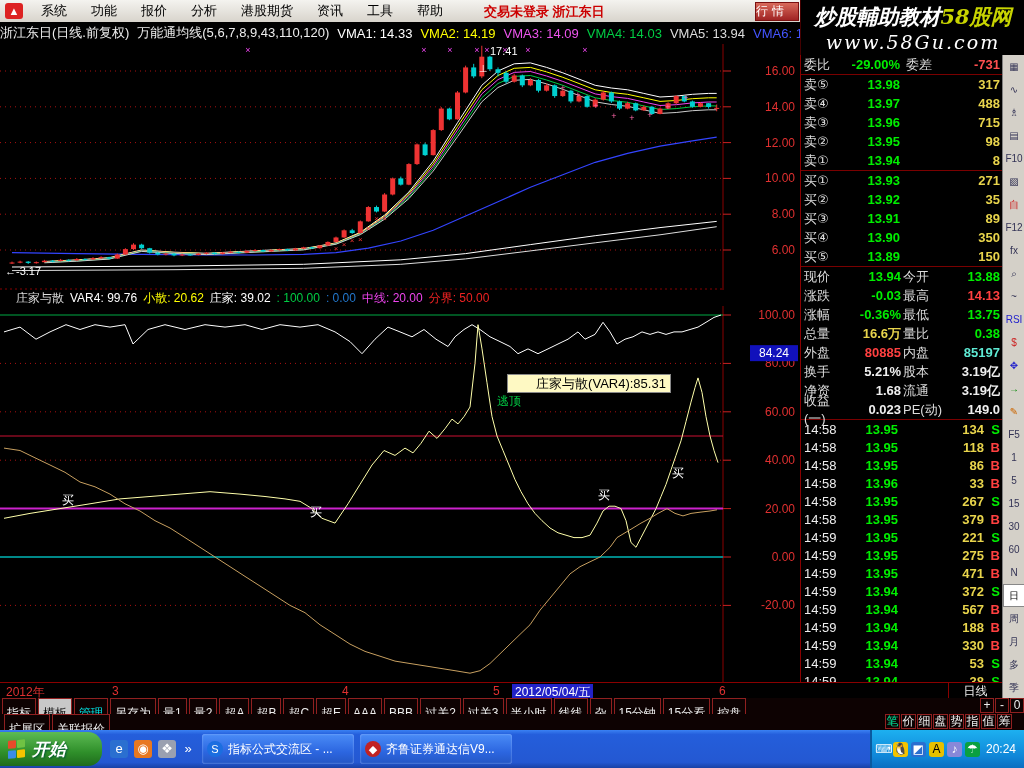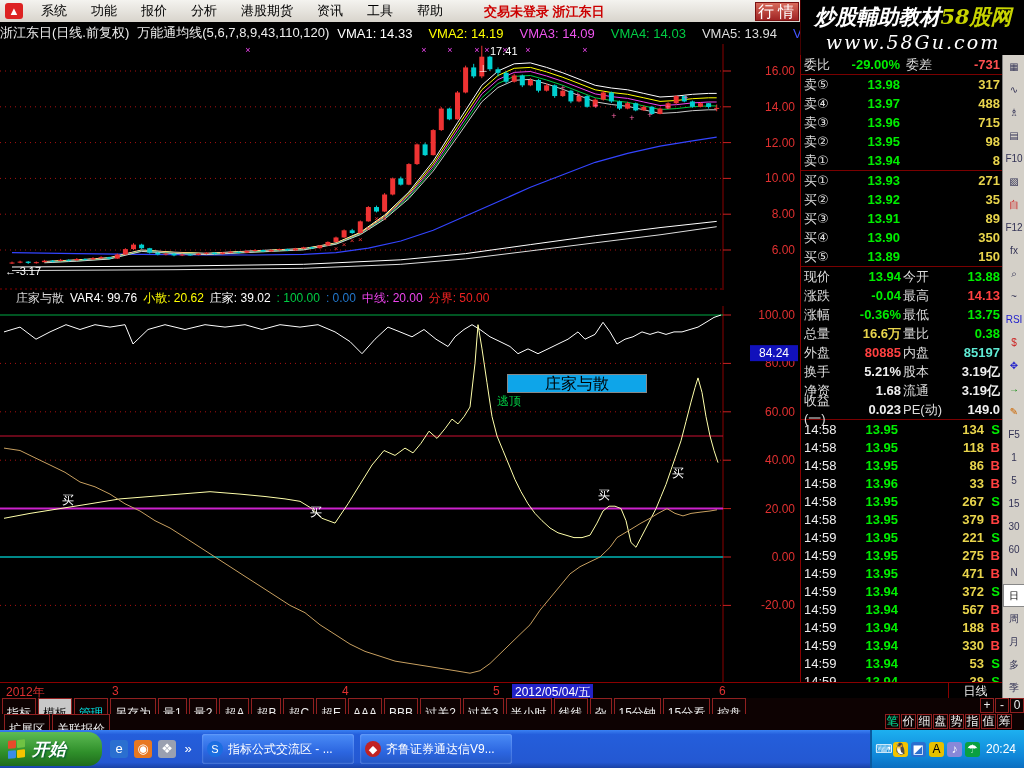--- a/index.html
+++ b/index.html
@@ -6,38 +6,38 @@
     font-family:"Liberation Sans","DejaVu Sans",sans-serif;}
   .abs{position:absolute;}
   
   #menubar{left:0;top:0;width:1024px;height:22px;background:linear-gradient(#f4f3ef,#d8d4cc);
     border-bottom:1px solid #9a9a92;display:flex;align-items:center;font-size:13px;color:#000;}
   .menu-item{padding:0 12px;cursor:default;}
   #applogo{width:18px;height:16px;margin:0 6px 0 5px;background:#d22;border-radius:3px;color:#fff;
     font-size:11px;text-align:center;line-height:16px;}
   #tradestatus{color:#c00;font-weight:bold;position:absolute;left:484px;top:3px;}
   #quotebtn{position:absolute;left:755px;top:2px;width:42px;height:17px;background:linear-gradient(#d86a5a,#a02424);
-    border:1px solid #7a1010;color:#fff;font-size:16px;text-align:right;line-height:17px;letter-spacing:4px;}
+    border:1px solid #7a1010;color:#fff;font-size:12px;text-align:left;line-height:17px;letter-spacing:4px;}
   
   #titlerow{left:0;top:22px;width:800px;height:22px;background:#000;display:flex;align-items:center;
     font-size:13px;white-space:nowrap;overflow:hidden;}
   #titlerow span{margin-right:8px;}
   
   #ad{left:800px;top:0;width:224px;height:55px;background:#000;color:#fff;text-align:center;
     font-family:"DejaVu Serif","Liberation Serif",serif;font-style:italic;border-left:1px solid #400;}
   #ad .l1{font-size:21px;font-weight:bold;margin-top:3px;}
   #ad .l1 b{color:#c8d400;}
   #ad .l2{font-size:19px;letter-spacing:2px;}
   
   #chartwrap{left:0;top:44px;width:800px;height:638px;background:#000;}
   #indheader{left:10px;top:290px;width:723px;height:16px;background:#000;font-size:12px;display:flex;
     align-items:center;white-space:nowrap;z-index:5;}
   #indheader span{margin-left:6px;}
-  #tooltip{left:507px;top:374px;width:138px;height:17px;background:#0ea5e9;border:1px solid #888;
-    color:#000;font-size:16px;line-height:17px;text-align:center;z-index:6;}
+  #tooltip{left:507px;top:374px;width:138px;height:17px;background:#fef9c3;border:1px solid #888;
+    color:#000;font-size:13px;line-height:17px;text-align:center;z-index:6;padding-left:24px;}
   
   #rightpanel{left:800px;top:55px;width:202px;height:657px;background:#000;border-left:1px solid #8a0000;
     font-size:13px;color:#ddd;}
   .rp-row{display:flex;align-items:center;height:19px;padding:0 3px;}
   .rp-row .lab{width:40px;color:#ddd;}
   .rp-row .pr{width:56px;text-align:right;font-weight:bold;}
   .rp-row .vol{flex:1;text-align:right;font-weight:bold;color:#e8d44c;}
   .sep{border-top:1px solid #7a0000;}
   .q-row{display:flex;height:19px;align-items:center;padding:0 3px;}
   .q-row .ql{width:40px;}
@@ -105,21 +105,21 @@
       <div class="menu-item">工具</div>
       <div class="menu-item">帮助</div>
     </div>
   <div id="tradestatus">交易未登录 浙江东日</div>
   <div id="quotebtn">行情</div>
 </div>
 
 <div id="titlerow" class="abs">
   <span style="color:#eee;">浙江东日(日线.前复权)</span>
   <span style="color:#eee;">万能通均线(5,6,7,8,9,43,110,120)</span>
-  <span id="vmaspans" style="display:flex;gap:8px;">
+  <span id="vmaspans" style="display:flex;">
       <span style="color: rgb(255, 255, 255);">VMA1: 14.33</span>
       <span style="color: rgb(255, 255, 0);">VMA2: 14.19</span>
       <span style="color: rgb(238, 85, 238);">VMA3: 14.09</span>
       <span style="color: rgb(0, 204, 68);">VMA4: 14.03</span>
       <span style="color: rgb(221, 221, 221);">VMA5: 13.94</span>
       <span style="color: rgb(68, 85, 255);">VMA6: 12.</span>
     </span>
 
 </div>
 
@@ -471,21 +471,21 @@
     </div>
   <div id="quoterows" class="sep">
       <div class="q-row">
         <span class="ql">现价</span>
         <span class="qv" style="color: rgb(0, 238, 0);">13.94</span>
         <span class="ql2">今开</span>
         <span class="qv2" style="color: rgb(0, 238, 0);">13.88</span>
       </div>
       <div class="q-row">
         <span class="ql">涨跌</span>
-        <span class="qv" style="color: rgb(0, 238, 0);">-0.04</span>
+        <span class="qv" style="color: rgb(0, 238, 0);">-0.03</span>
         <span class="ql2">最高</span>
         <span class="qv2" style="color: rgb(255, 64, 64);">14.13</span>
       </div>
       <div class="q-row">
         <span class="ql">涨幅</span>
         <span class="qv" style="color: rgb(0, 238, 0);">-0.36%</span>
         <span class="ql2">最低</span>
         <span class="qv2" style="color: rgb(0, 238, 0);">13.75</span>
       </div>
       <div class="q-row">

